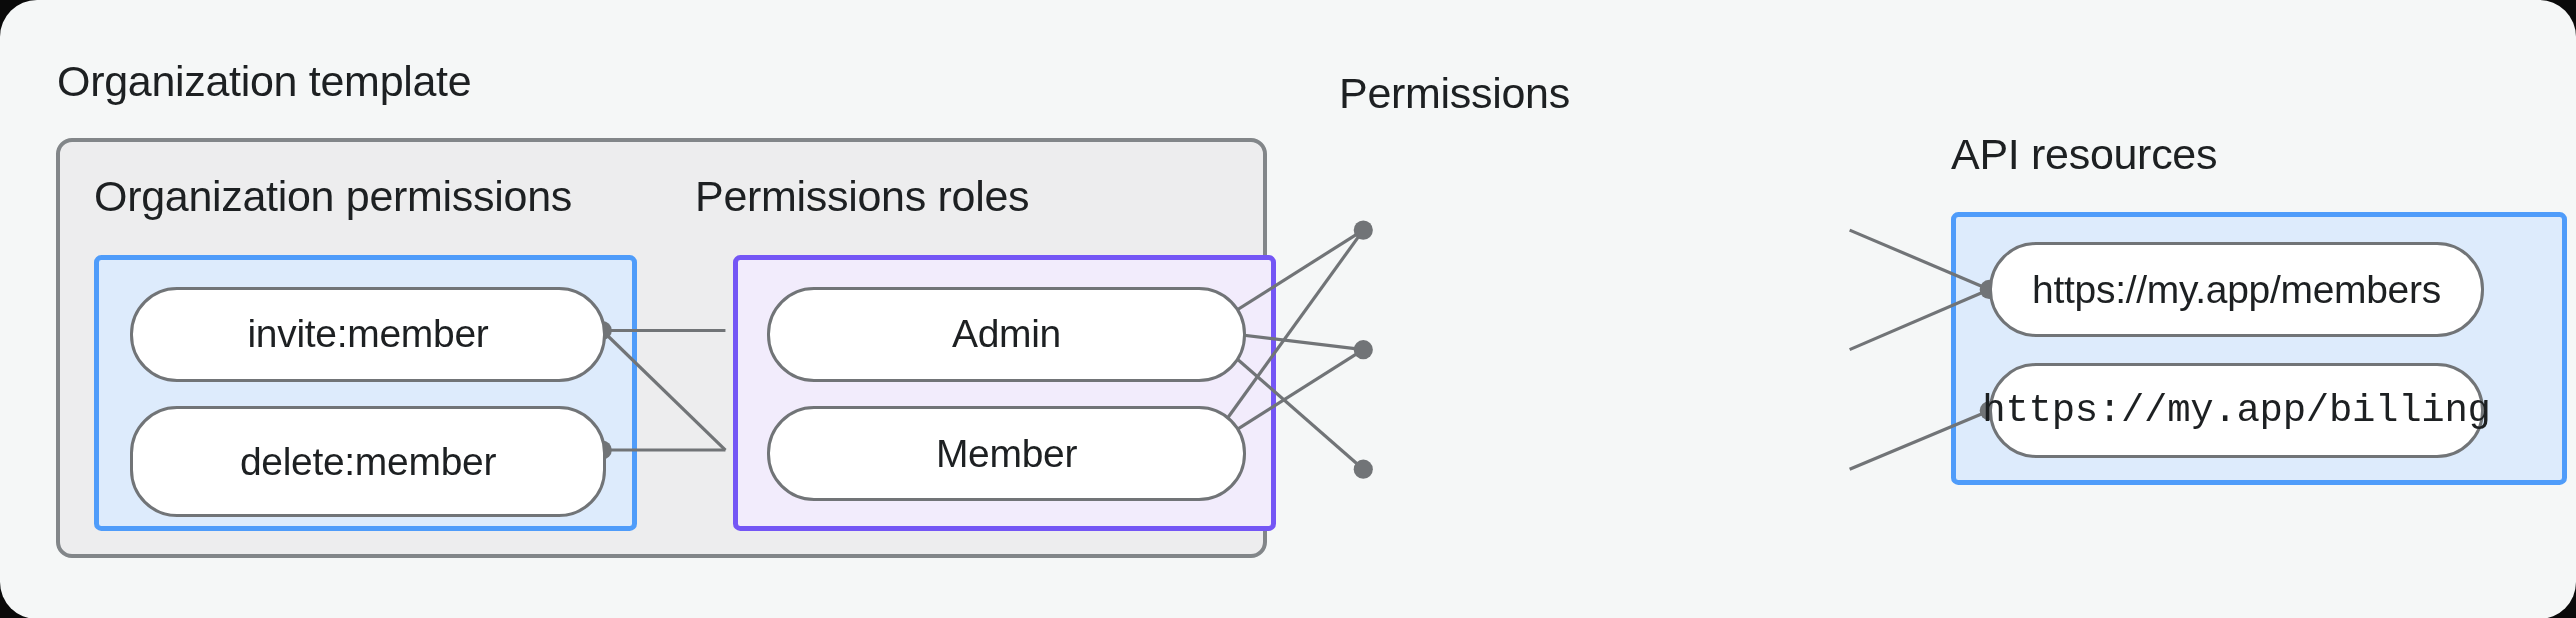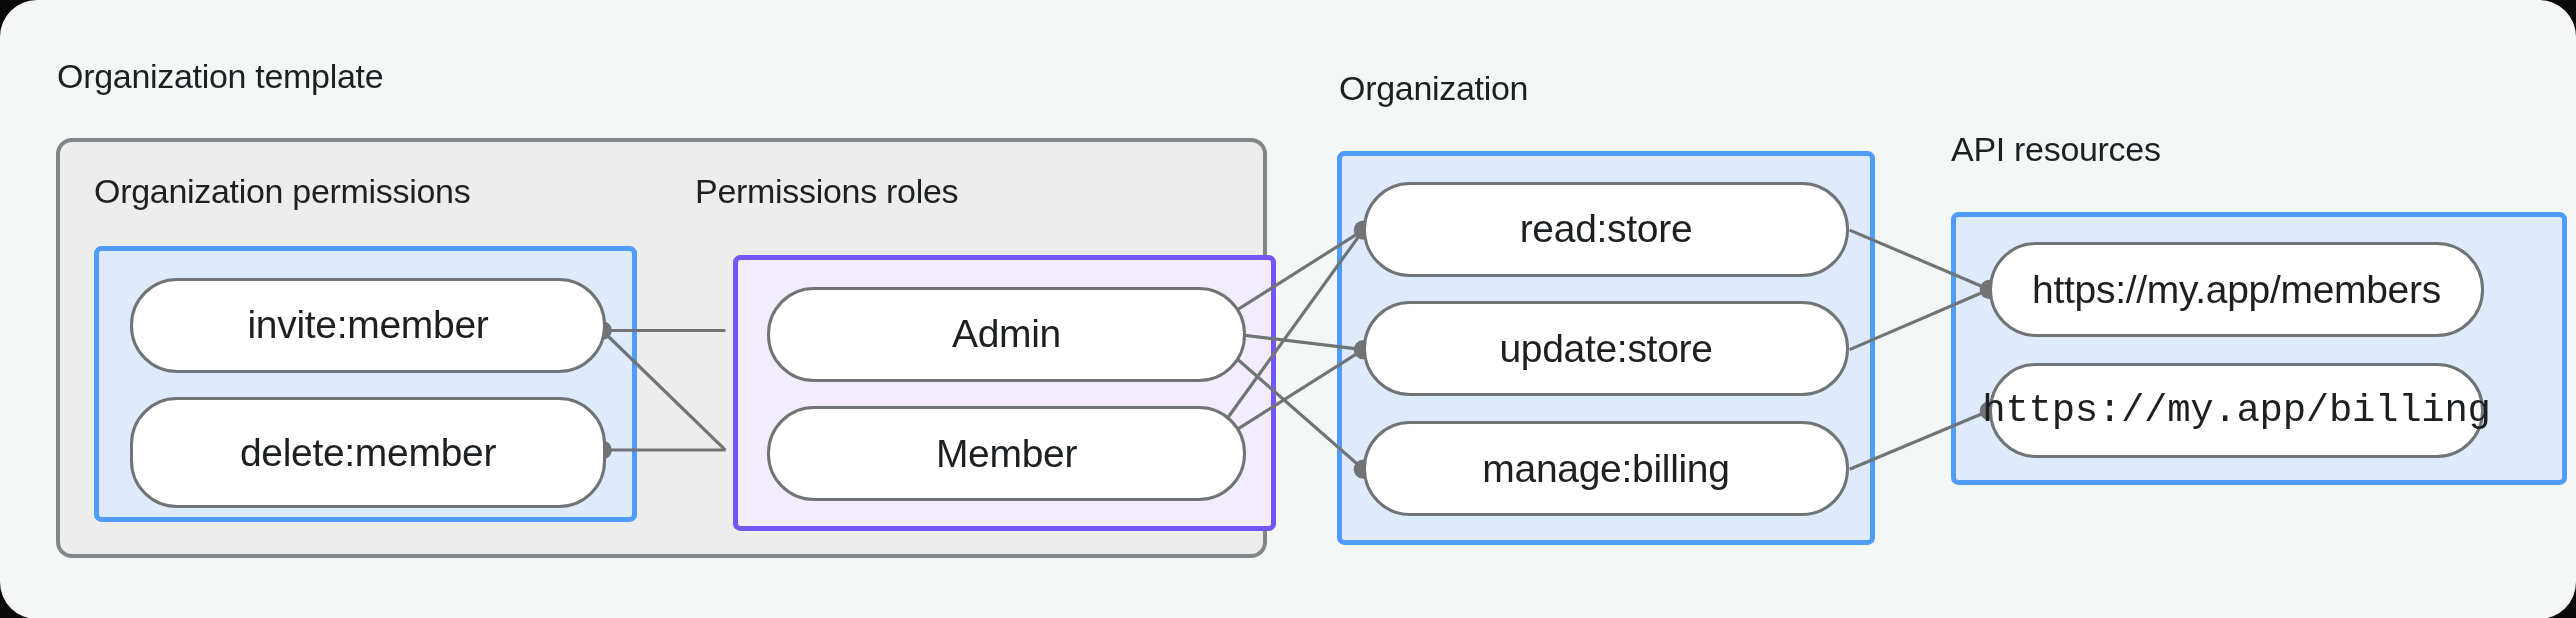--- a/index.html
+++ b/index.html
@@ -25,21 +25,21 @@
   .canvas {
     position: relative;
     width: 2576px;
     height: 619px;
     background: var(--canvas-bg);
     border-radius: 37px;
     overflow: hidden;
   }
   .label {
     position: absolute;
-    font-size: 34px;
+    font-size: 43px;
     line-height: 1.2;
     letter-spacing: -0.3px;
     color: var(--text);
     white-space: nowrap;
     z-index: 3;
   }
   .box {
     position: absolute;
     border-radius: 16px;
   }
@@ -86,52 +86,41 @@
 <div class="canvas">
 
   <div class="label" style="left:57px; top:56px;">Organization template</div>
 
   <div class="box gray" style="left:56px; top:138px; width:1211px; height:420px;">
 
     <div class="label" style="left:34px; top:29px;">Organization permissions</div>
 
     <div class="label" style="left:635px; top:29px;">Permissions roles</div>
 
-    <div class="box blue" style="left:34px; top:104px; width:543px; height:276px;padding-left:40px;">
+    <div class="box blue" style="left:34px; top:113px; width:543px; height:276px;padding-left:40px;">
       <div class="pill" style="left:31px; top:26.5px; width:476px; height:95px;">
         <span>invite:member</span>
       </div>
       <div class="pill" style="left:31px; top:146px; width:476px; height:111px;">
         <span>delete:member</span>
       </div>
     </div>
 
     <div class="box purple" style="left:635px; top:113px; width:543px; height:276px;margin-left:38px;">
       <div class="pill" style="left:29px; top:26.5px; width:479px; height:95px;">
         <span>Admin</span>
       </div>
       <div class="pill" style="left:29px; top:146px; width:479px; height:95px;">
         <span>Member</span>
       </div>
     </div>
   </div>
 
-  <div class="label" style="left:1339px; top:68px;">Organization</div>
+  <div class="label" style="left:1339px; top:68px;">Permissions</div>
 
-  <div class="box blue" style="left:1337px; top:151px; width:538px; height:394px;">
-    <div class="pill" style="left:21px; top:25.6px; width:486px; height:95px;">
-      <span>read:store</span>
-    </div>
-    <div class="pill" style="left:21px; top:145px; width:486px; height:95px;">
-      <span>update:store</span>
-    </div>
-    <div class="pill" style="left:21px; top:265px; width:486px; height:95px;">
-      <span>manage:billing</span>
-    </div>
-  </div>
 
   <div class="label" style="left:1951px; top:129px;text-align:right;">API resources</div>
 
   <div class="box blue" style="left:1951px; top:212px; width:616px; height:273px;">
     <div class="pill" style="left:33px; top:25px; width:495px; height:95px;">
       <span>https://my.app/members</span>
     </div>
     <div class="pill" style="left:33px; top:146px; width:495px; height:95px;font-family:Liberation Mono, monospace;">
       <span>https://my.app/billing</span>
     </div>

